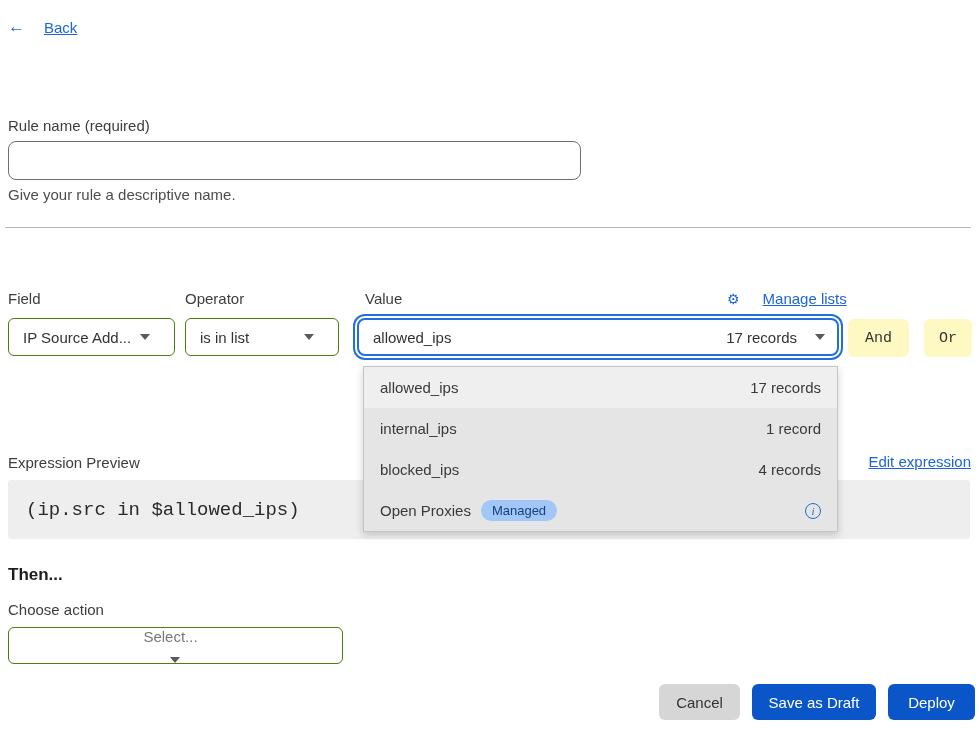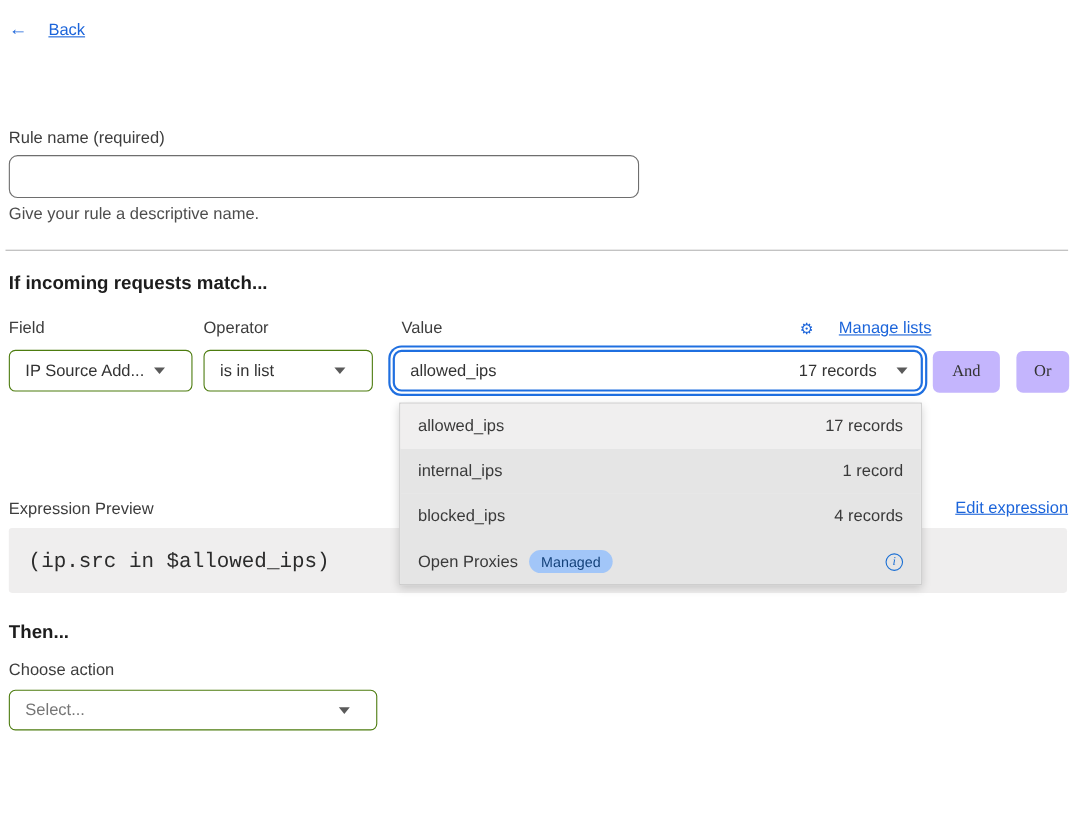--- a/index.html
+++ b/index.html
@@ -41,22 +41,22 @@
     border-top:6px solid #5a5a5a;flex:none;margin-left:8px;
   }
   .combo-focused{
     top:318px;left:357px;width:482px;height:38px;border:2px solid #1f6fe0;border-radius:8px;
     background:#fff;display:flex;align-items:center;justify-content:space-between;
     padding:0 12px 0 14px;box-sizing:border-box;font-size:15px;color:#333;cursor:pointer;
     box-shadow:0 0 0 2px #ffffff,0 0 0 4px #1f6fe0;
   }
   .combo-right{display:flex;align-items:center;gap:10px;color:#333;}
   .gray-btn{
-    background:#c4b5fd;color:#333;border:none;border-radius:6px;font-size:15px;
-    font-family:Liberation Serif, serif;cursor:pointer;
+    background:#fef9c3;color:#333;border:none;border-radius:6px;font-size:15px;
+    font-family:Liberation Mono, monospace;cursor:pointer;
     display:flex;align-items:center;justify-content:center;
   }
   
   .manage-lists{top:290px;left:727px;display:flex;align-items:center;gap:6px;}
   .gear{color:#1b64da;font-size:14px;text-decoration:none;}
   
   .dd-panel{
     top:366px;left:363px;width:473px;background:#fff;border:1px solid #c6c6c6;
     box-shadow:0 3px 8px rgba(0,0,0,0.18);z-index:10;
   }
@@ -100,21 +100,20 @@
     <a class="link">Back</a>
   </div>
 
 
   <div class="abs field-label" style="top:117px;left:8px;">Rule name (required)</div>
   <input class="abs rule-input" type="text" value="" style="">
   <div class="abs helper" style="top:186px;left:8px;">Give your rule a descriptive name.</div>
 
   <div class="abs divider"></div>
 
-  <div class="abs section-heading" style="top:248px;left:8px;">If incoming requests match...</div>
 
   <div class="abs field-label" style="top:290px;left:8px;">Field</div>
   <div class="abs field-label" style="top:290px;left:185px;">Operator</div>
   <div class="abs field-label" style="top:290px;left:365px;">Value</div>
 
   <div class="abs manage-lists">
     <span class="gear">⚙</span>
     <a class="link">Manage lists</a>
   </div>
 
@@ -162,19 +161,24 @@
   </div>
 
   <div class="abs field-label" style="top:454px;left:8px;">Expression Preview</div>
   <a class="abs link" style="top:453px;right:8px;">Edit expression</a>
   <div class="abs code-box">
     <span class="code-text">(ip.src in $allowed_ips)</span>
   </div>
 
   <div class="abs section-heading" style="top:565px;left:8px;">Then...</div>
   <div class="abs field-label" style="top:601px;left:8px;">Choose action</div>
-  <div class="abs select" style="top:627px;left:8px;width:335px;height:37px;color:#767676;">
+  <div class="abs select" style="top:627px;left:8px;width:335px;height:37px;color:#767676;flex-direction:column;">
     <span>Select...</span>
     <span class="chev"></span>
   </div>
 
+  <div class="abs footer">
+    <button class="btn btn-gray">Cancel</button>
+    <button class="btn btn-blue" style="min-width:124px;">Save as Draft</button>
+    <button class="btn btn-blue" style="min-width:87px;">Deploy</button>
+  </div>
 
 </div>
 
 </body></html>

